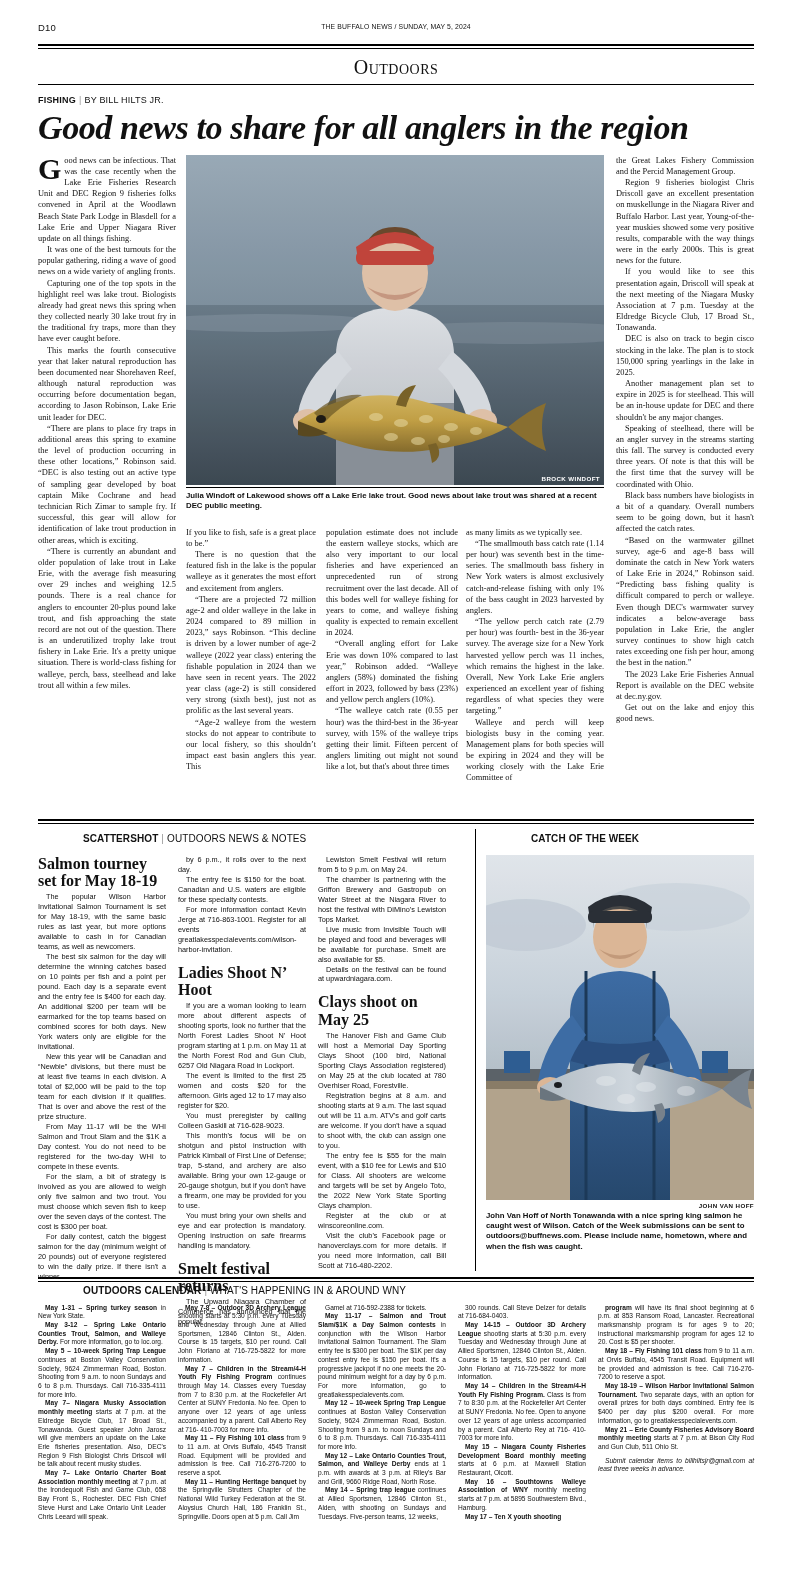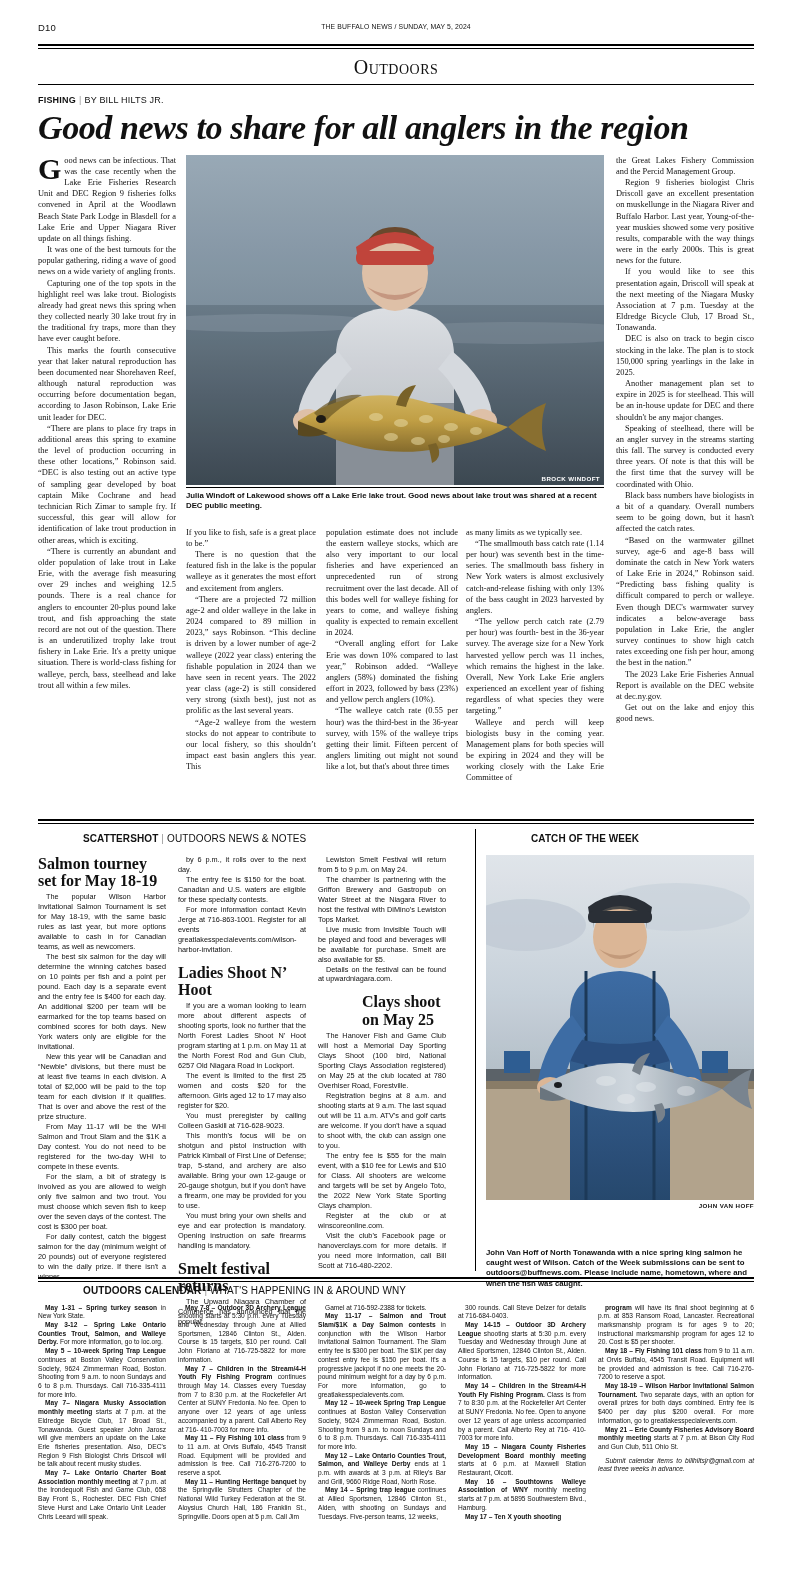--- a/index.html
+++ b/index.html
@@ -58,21 +58,21 @@
   .deckhead .sep{ color:#999; margin:0 3px; }
   .sub-h{ font-family:"Liberation Serif",serif; font-weight:bold; font-size:16px;
         line-height:1.08; margin:0 0 3px; }
   .sans{ font-family:"Liberation Sans",sans-serif; font-size:7.3px; line-height:1.37; text-align:justify; }
   .sans p{ margin:0; text-indent:8px; }
 
   .photo-catch{ width:100%; height:345px; background:#6b7b86; overflow:hidden; position:relative; }
   .catch-credit{ text-align:right; font-family:"Liberation Sans",sans-serif; font-weight:bold;
         font-size:6.2px; letter-spacing:.4px; padding-top:2px; }
   .catch-cap{ font-family:"Liberation Sans",sans-serif; font-weight:bold; font-size:7.8px;
-        line-height:1.33; padding-top:2px;margin-top:37px; }
+        line-height:1.33; padding-top:2px; }
 
   
   .cal{ font-family:"Liberation Sans",sans-serif; font-size:6.6px; line-height:1.32; text-align:justify; }
   .cal p{ margin:0; text-indent:7px; }
   .cal b{ font-weight:bold; }
   .cal .foot{ font-style:italic; margin-top:5px; text-indent:7px; }
 
   .vline{ position:absolute; top:0; bottom:0; width:0; border-left:1px solid #000; }
 </style>
 </head>
@@ -182,21 +182,21 @@
     </div>
 
     <div class="col" style="left:288px; top:372px; width:132px;">
       <p class="first">population estimate does not include the eastern walleye stocks, which are also very important to our local fisheries and have experienced an unprecedented run of strong recruitment over the last decade. All of this bodes well for walleye fishing for years to come, and walleye fishing quality is expected to remain excellent in 2024.</p>
       <p>“Overall angling effort for Lake Erie was down 10% compared to last year,” Robinson added. “Walleye anglers (58%) dominated the fishing effort in 2023, followed by bass (23%) and yellow perch anglers (10%).</p>
       <p>“The walleye catch rate (0.55 per hour) was the third-best in the 36-year survey, with 15% of the walleye trips getting their limit. Fifteen percent of anglers limiting out might not sound like a lot, but that's about three times</p>
     </div>
 
     <div class="col" style="left:428px; top:372px; width:138px;">
       <p class="first">as many limits as we typically see.</p>
-      <p>“The smallmouth bass catch rate (1.14 per hour) was seventh best in the time-series. The smallmouth bass fishery in New York waters is almost exclusively catch-and-release fishing with only 13% of the bass caught in 2023 harvested by anglers.</p>
+      <p>“The smallmouth bass catch rate (1.14 per hour) was seventh best in the time-series. The smallmouth bass fishery in New York waters is almost exclusively catch-and-release fishing with only 1% of the bass caught in 2023 harvested by anglers.</p>
       <p>“The yellow perch catch rate (2.79 per hour) was fourth- best in the 36-year survey. The average size for a New York harvested yellow perch was 11 inches, which remains the highest in the lake. Overall, New York Lake Erie anglers experienced an excellent year of fishing regardless of what species they were targeting.”</p>
       <p>Walleye and perch will keep biologists busy in the coming year. Management plans for both species will be expiring in 2024 and they will be working closely with the Lake Erie Committee of</p>
     </div>
 
     <div class="col" style="left:578px; width:138px;">
       <p class="first">the Great Lakes Fishery Commission and the Percid Management Group.</p>
       <p>Region 9 fisheries biologist Chris Driscoll gave an excellent presentation on muskellunge in the Niagara River and Buffalo Harbor. Last year, Young-of-the-year muskies showed some very positive results, comparable with the way things were in the early 2000s. This is great news for the future.</p>
       <p>If you would like to see this presentation again, Driscoll will speak at the next meeting of the Niagara Musky Association at 7 p.m. Tuesday at the Eldredge Bicycle Club, 17 Broad St., Tonawanda.</p>
       <p>DEC is also on track to begin cisco stocking in the lake. The plan is to stock 150,000 spring yearlings in the lake in 2025.</p>
       <p>Another management plan set to expire in 2025 is for steelhead. This will be an in-house update for DEC and there shouldn't be any major changes.</p>
@@ -255,21 +255,21 @@
       </div>
     </div>
 
     <div style="position:absolute; left:280px; top:22px; width:128px;">
       <div class="sans">
         <p>Lewiston Smelt Festival will return from 5 to 9 p.m. on May 24.</p>
         <p>The chamber is partnering with the Griffon Brewery and Gastropub on Water Street at the Niagara River to host the festival with DiMino's Lewiston Tops Market.</p>
         <p>Live music from Invisible Touch will be played and food and beverages will be available for purchase. Smelt are also available for $5.</p>
         <p>Details on the festival can be found at upwardniagara.com.</p>
       </div>
-      <div class="sub-h" style="margin-top:9px;margin-left:44px;">Clays shoot on May 25</div>
+      <div class="sub-h" style="margin-top:9px;">Clays shoot on May 25</div>
       <div class="sans">
         <p>The Hanover Fish and Game Club will host a Memorial Day Sporting Clays Shoot (100 bird, National Sporting Clays Association registered) on May 25 at the club located at 780 Overhiser Road, Forestville.</p>
         <p>Registration begins at 8 a.m. and shooting starts at 9 a.m. The last squad out will be 11 a.m. ATV's and golf carts are welcome. If you don't have a squad to shoot with, the club can assign one to you.</p>
         <p>The entry fee is $55 for the main event, with a $10 fee for Lewis and $10 for Class. All shooters are welcome and targets will be set by Angelo Toto, the 2022 New York State Sporting Clays champion.</p>
         <p>Register at the club or at winscoreonline.com.</p>
         <p>Visit the club's Facebook page or hanoverclays.com for more details. If you need more information, call Bill Scott at 716-480-2202.</p>
       </div>
     </div>
 
     <div style="position:absolute; left:448px; top:22px; width:268px;">

